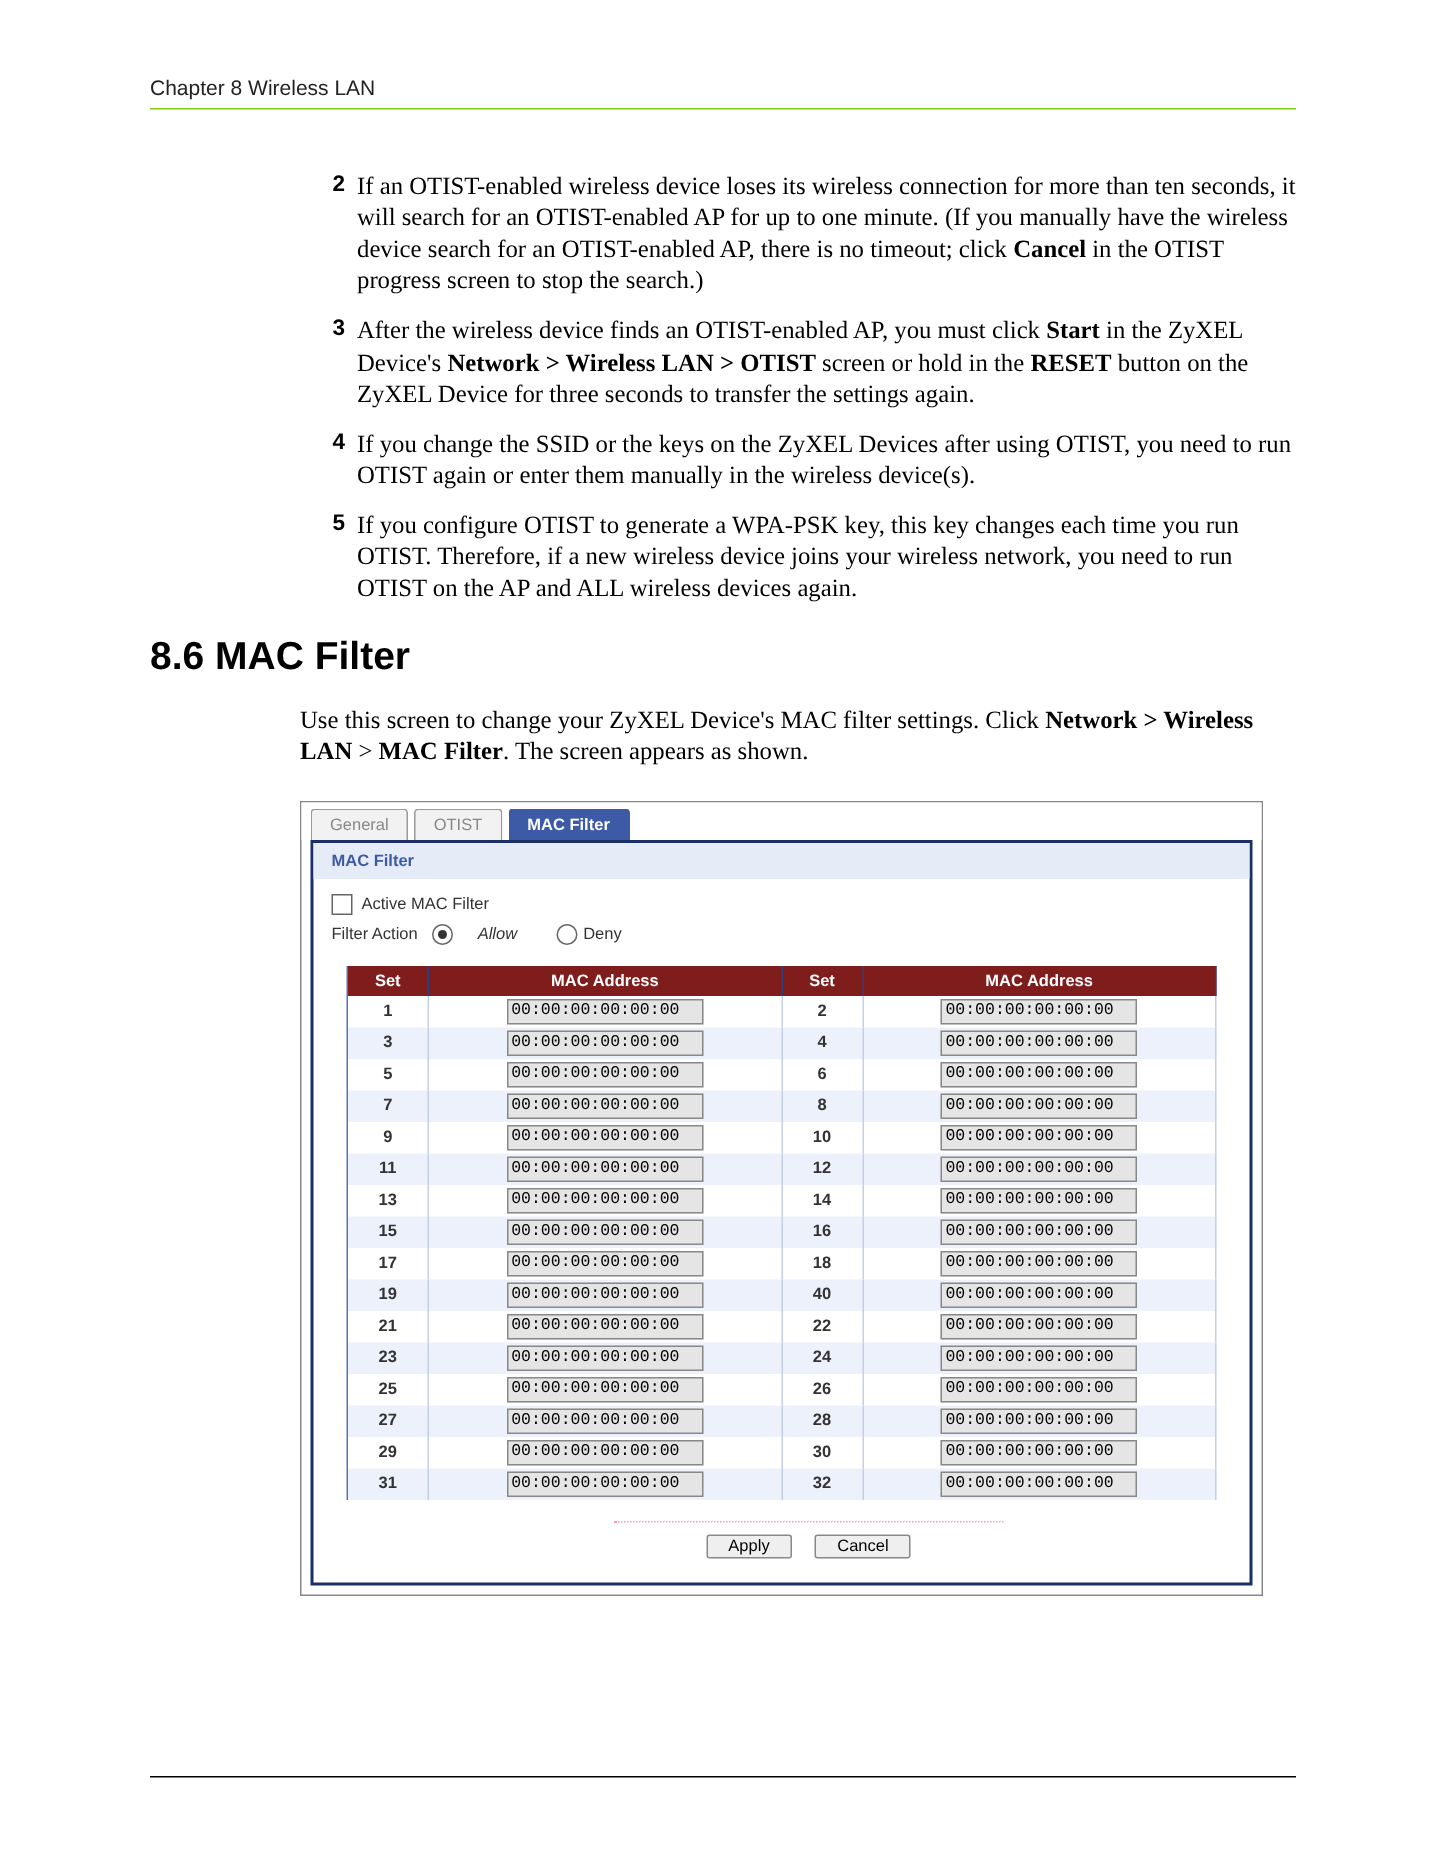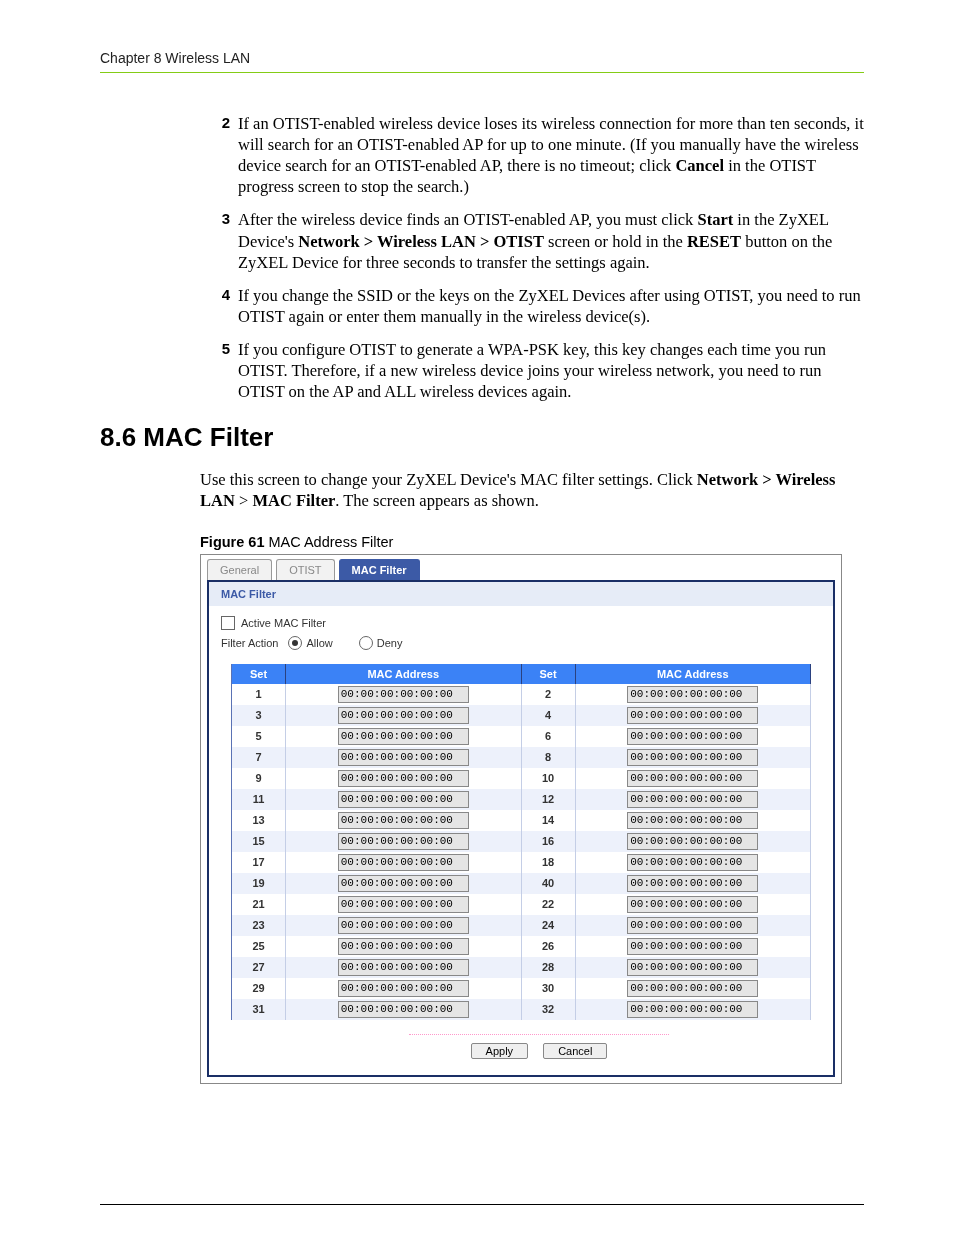--- a/index.html
+++ b/index.html
@@ -134,21 +134,21 @@
 
   .mac-table-wrap {
     padding: 0 22px;
   }
   .mac-grid {
     display: grid;
     grid-template-columns: 54px 1fr 54px 1fr;
     border-left: 1px solid #5a72b4;
   }
   .th {
-    background: #3b82f6;
+    background: #7f1d1d;
     color: #fff;
     text-align: center;
     font-weight: bold;
     padding: 4px 2px;
     font-size: 11px;
     border-right: 1px solid #2a4180;
   }
   .cell {
     border-right: 1px solid #c4cee6;
     padding: 2px 4px;
@@ -228,40 +228,37 @@
       <div class="li-body">If you configure OTIST to generate a WPA-PSK key, this key changes each time you run OTIST. Therefore, if a new wireless device joins your wireless network, you need to run OTIST on the AP and ALL wireless devices again.</div>
     </div>
   </div>
 
   <div class="section-heading">8.6  MAC Filter</div>
 
   <div class="body-para">
     <span>Use this screen to change your ZyXEL Device's MAC filter settings. Click </span><span class="bold">Network &gt; Wireless LAN</span><span> &gt; </span><span class="bold">MAC Filter</span><span>. The screen appears as shown.</span>
   </div>
 
-  <div class="figure-caption">
-    <span class="fc-label">Figure 61</span><span>   MAC Address Filter</span>
-  </div>
 
   <div class="shot">
     <div class="tabbar">
       <div class="tab">General</div>
       <div class="tab">OTIST</div>
       <div class="tab active">MAC Filter</div>
     </div>
     <div class="panel">
       <div class="section-bar">MAC Filter</div>
       <div class="form-area">
         <div class="cb-row">
           <span class="fake-checkbox"></span>
           <span>Active MAC Filter</span>
         </div>
         <div class="fa-row">
           <span>Filter Action</span>
-          <span style="display:flex;align-items:center;gap:4px;">
+          <span style="display:flex;align-items:center;gap:16px;font-style:italic;">
             <span class="fake-radio checked"></span>
             <span>Allow</span>
           </span>
           <span style="display:flex;align-items:center;gap:4px;margin-left:16px;">
             <span class="fake-radio"></span>
             <span>Deny</span>
           </span>
         </div>
       </div>
 

